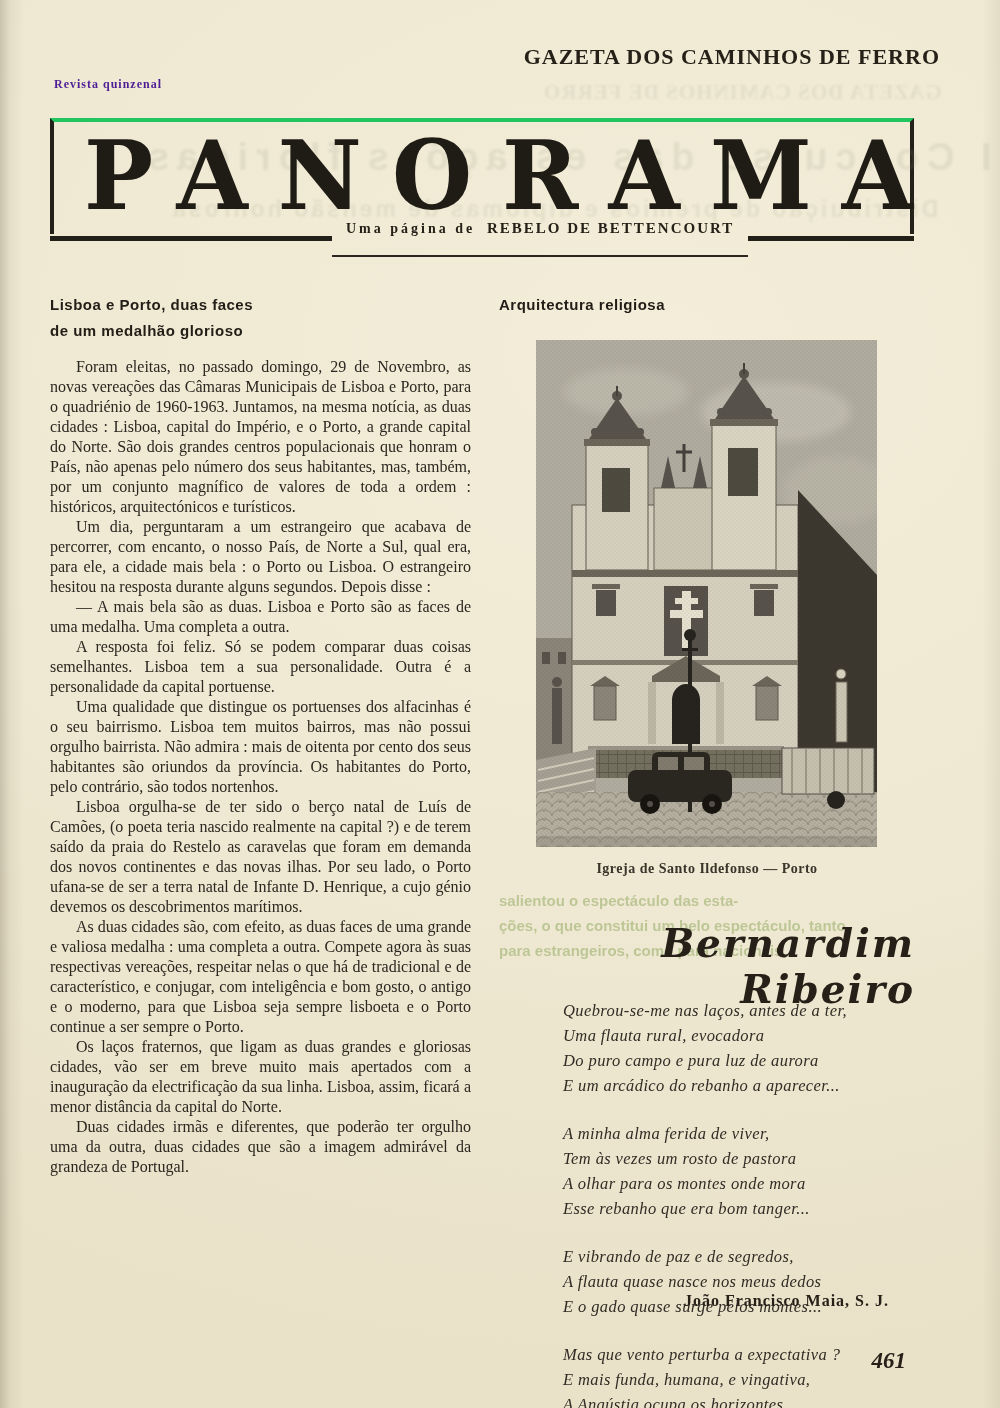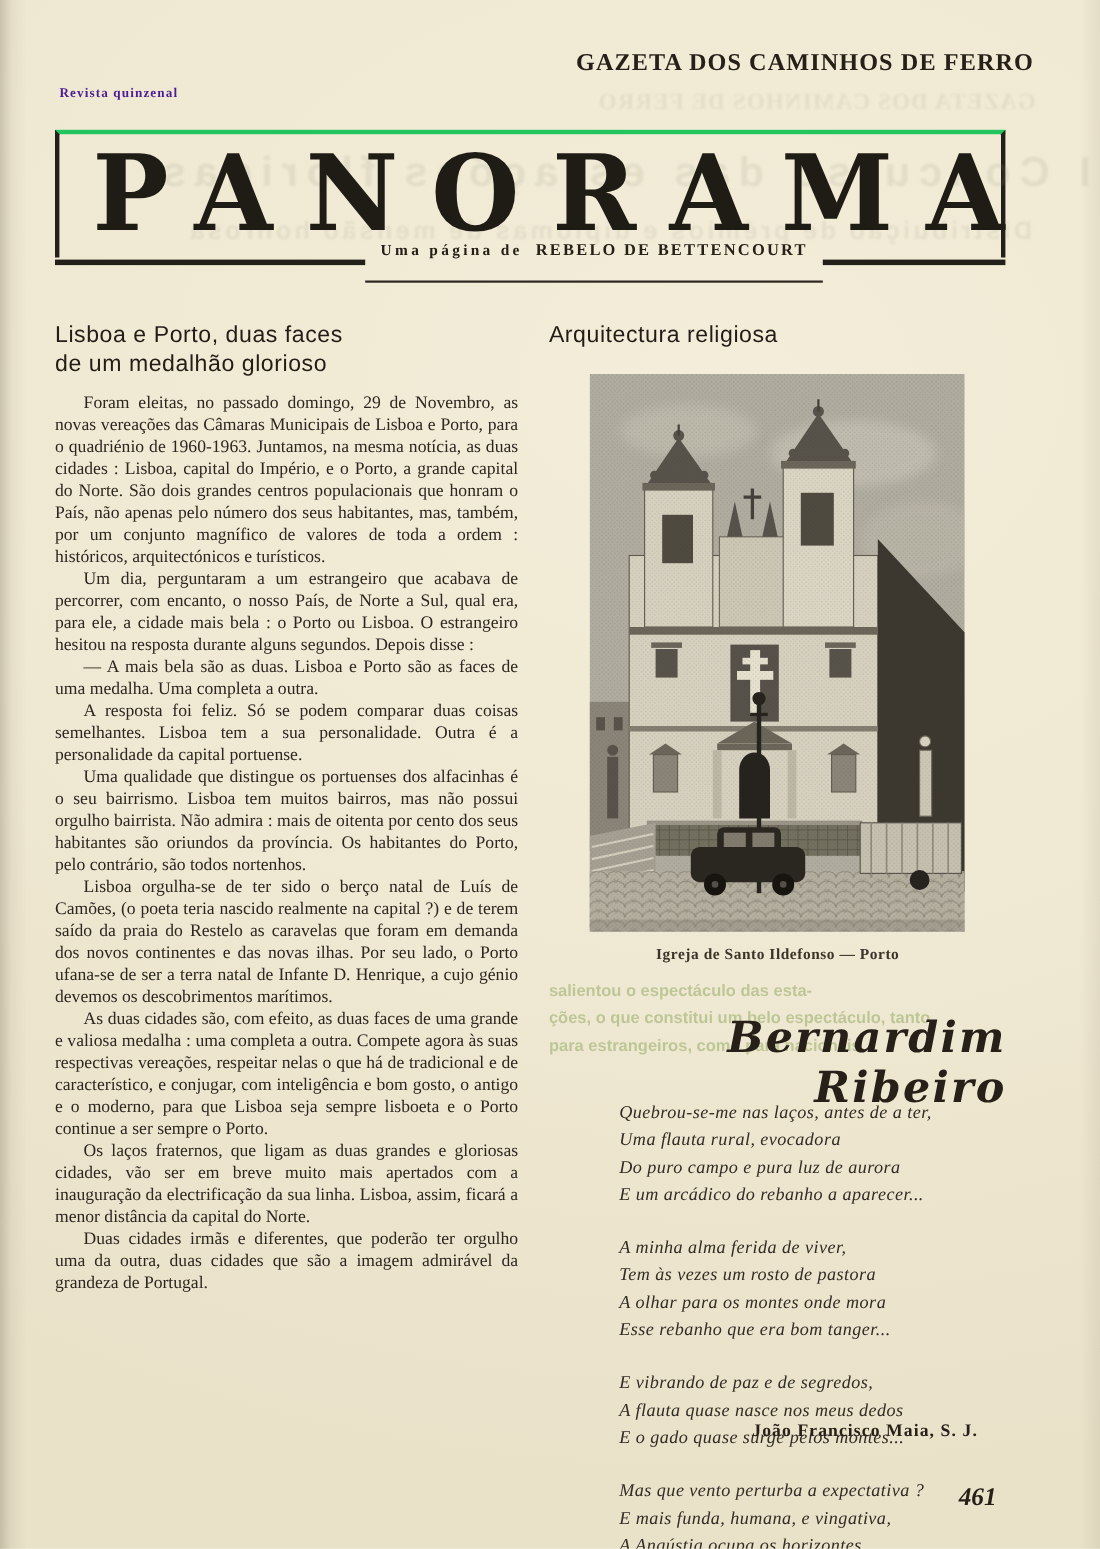--- a/index.html
+++ b/index.html
@@ -56,21 +56,21 @@
     font-weight:bold; font-size:15px; letter-spacing:2px;
     border-bottom:2px solid #2b2620;
     white-space:nowrap; color:#262118;
   }
   .byline-text .byline-prefix { font-size:14px; letter-spacing:3px; margin-right:6px; }
   .byline-rule-right { flex:1; height:5px; background:#231f19; }
 
   
   .col-heading {
     font-family:"Liberation Sans", sans-serif;
-    font-weight:normal; font-size:21px; line-height:26px;
+    font-weight:bold; font-size:15px; line-height:26px;
     letter-spacing:.5px; color:#221d16;
   }
   .left-col  { left:50px;  top:292px; width:421px; }
   .right-col { left:499px; top:292px; width:416px; }
 
   .body-text { margin-top:13px; }
   .para {
     font-size:16px; line-height:20px; text-align:justify;
     text-indent:26px; color:#2b2620;
   }

